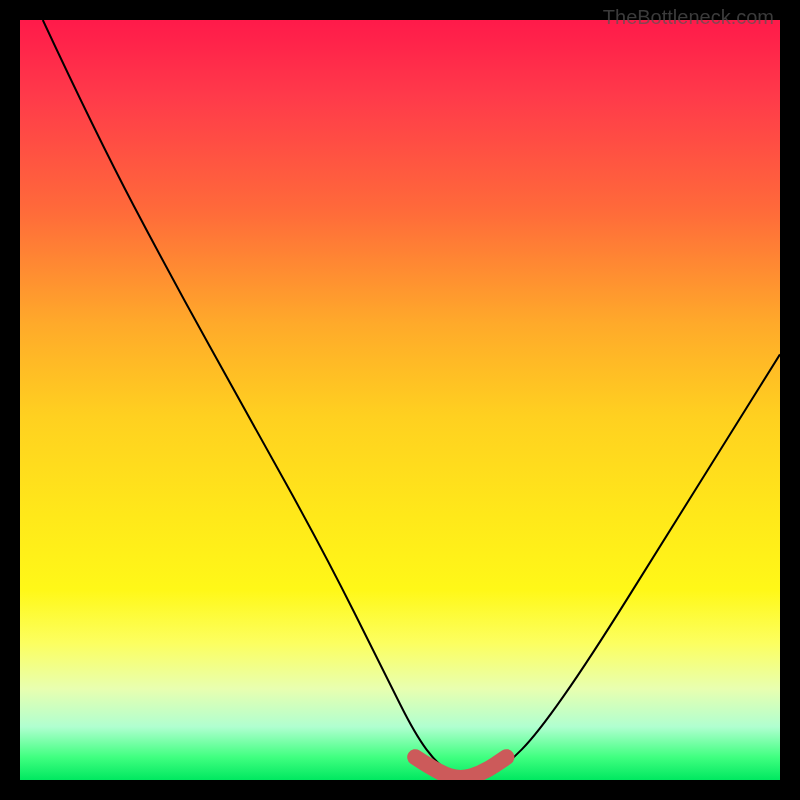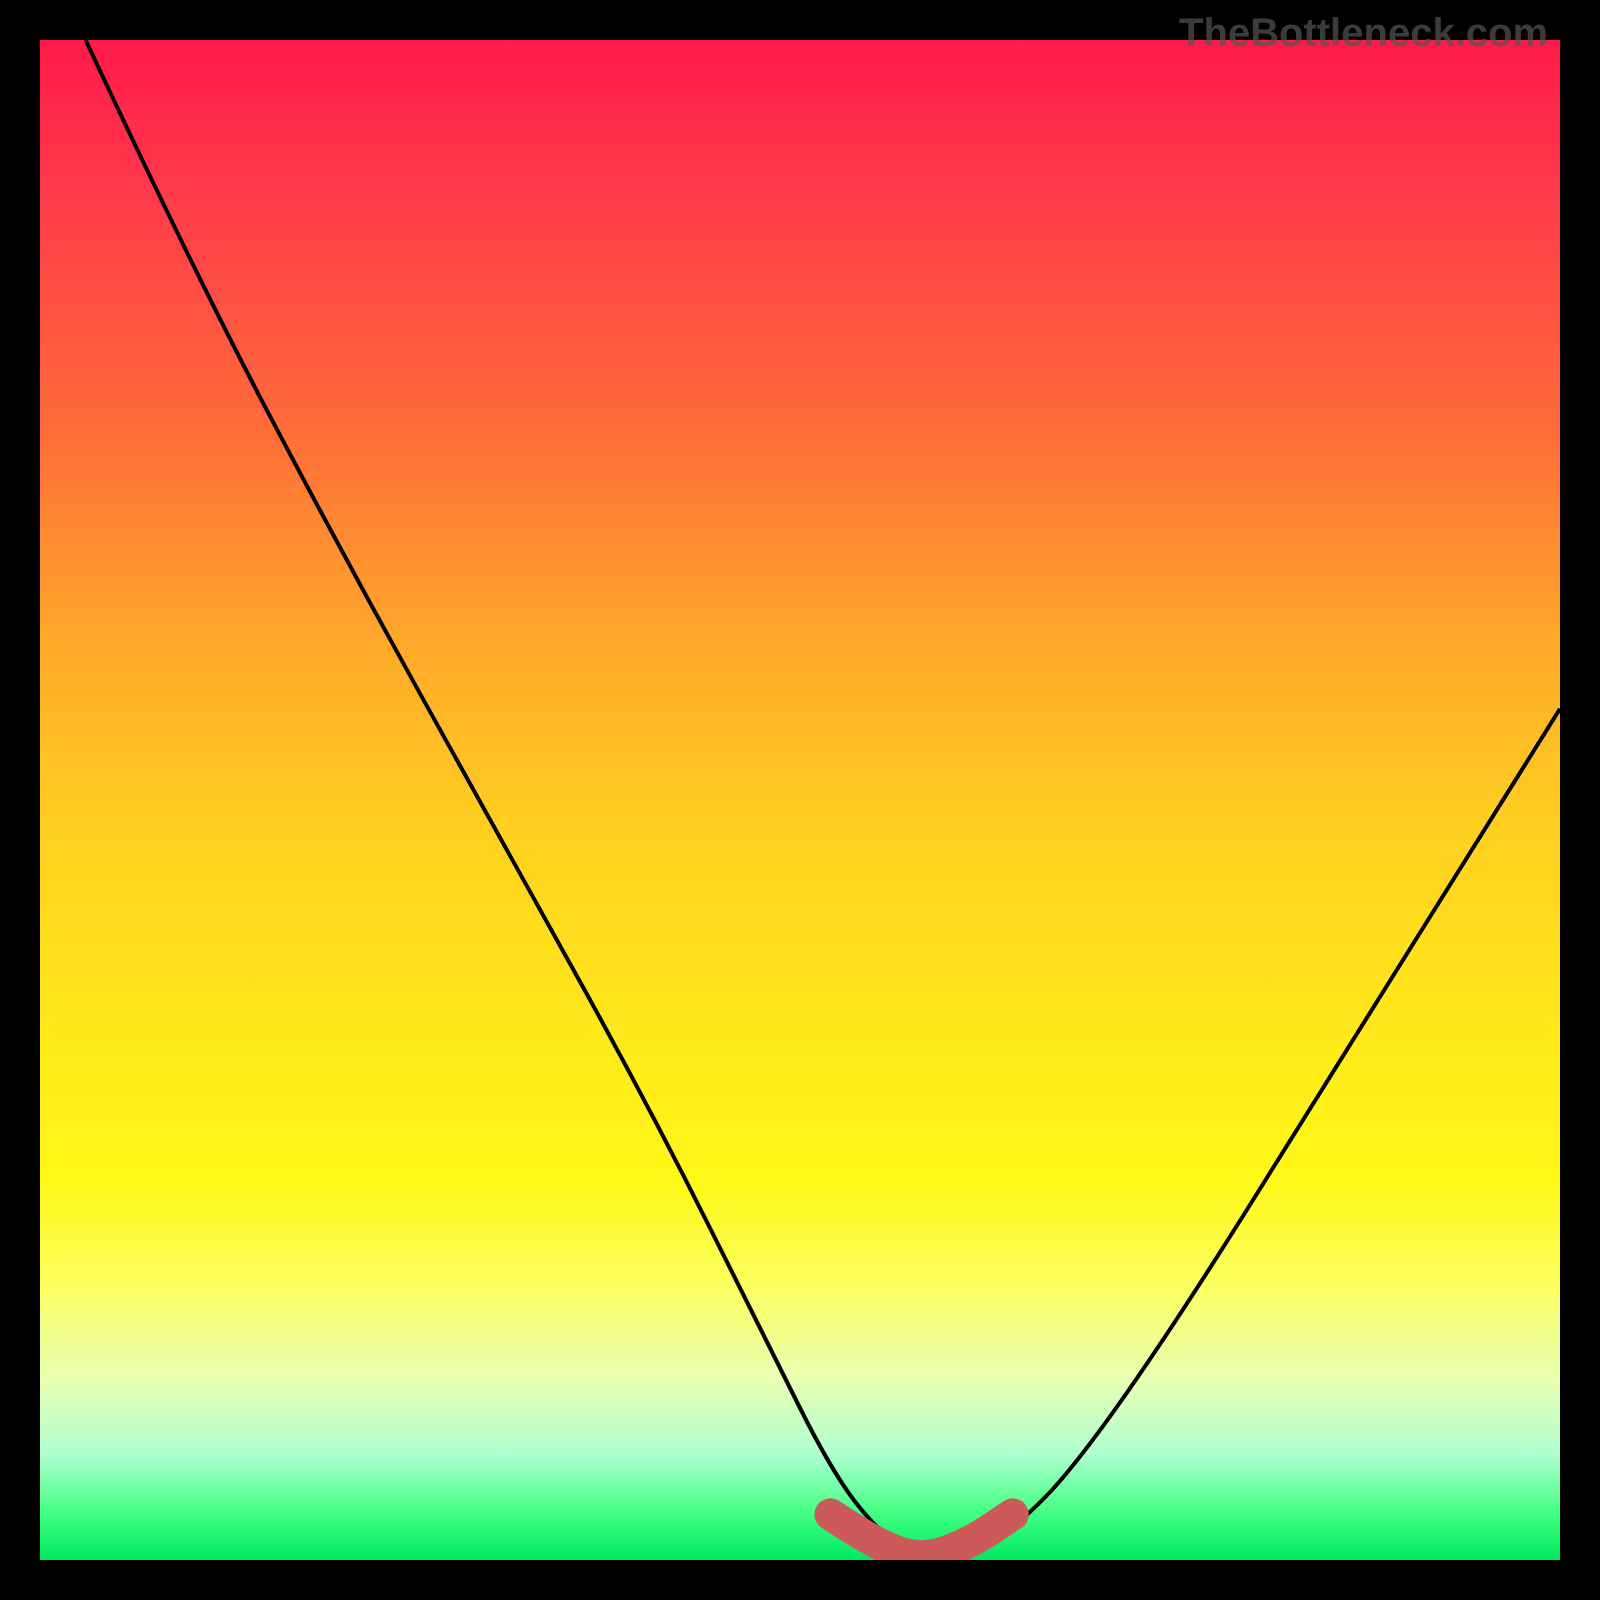--- a/index.html
+++ b/index.html
@@ -29,21 +29,21 @@
       #b0ffd0 93%,
       #40ff80 97%,
       #00e860 100%
     );
   }
   .watermark {
     position: absolute;
     top: 6px;
     right: 26px;
     font-size: 20px;
-    font-weight: bold;
+    font-weight: normal;
     color: #555;
     opacity: 0.7;
     z-index: 5;
   }
   svg.curves {
     position: absolute;
     left: 0;
     top: 0;
     width: 760px;
     height: 760px;

